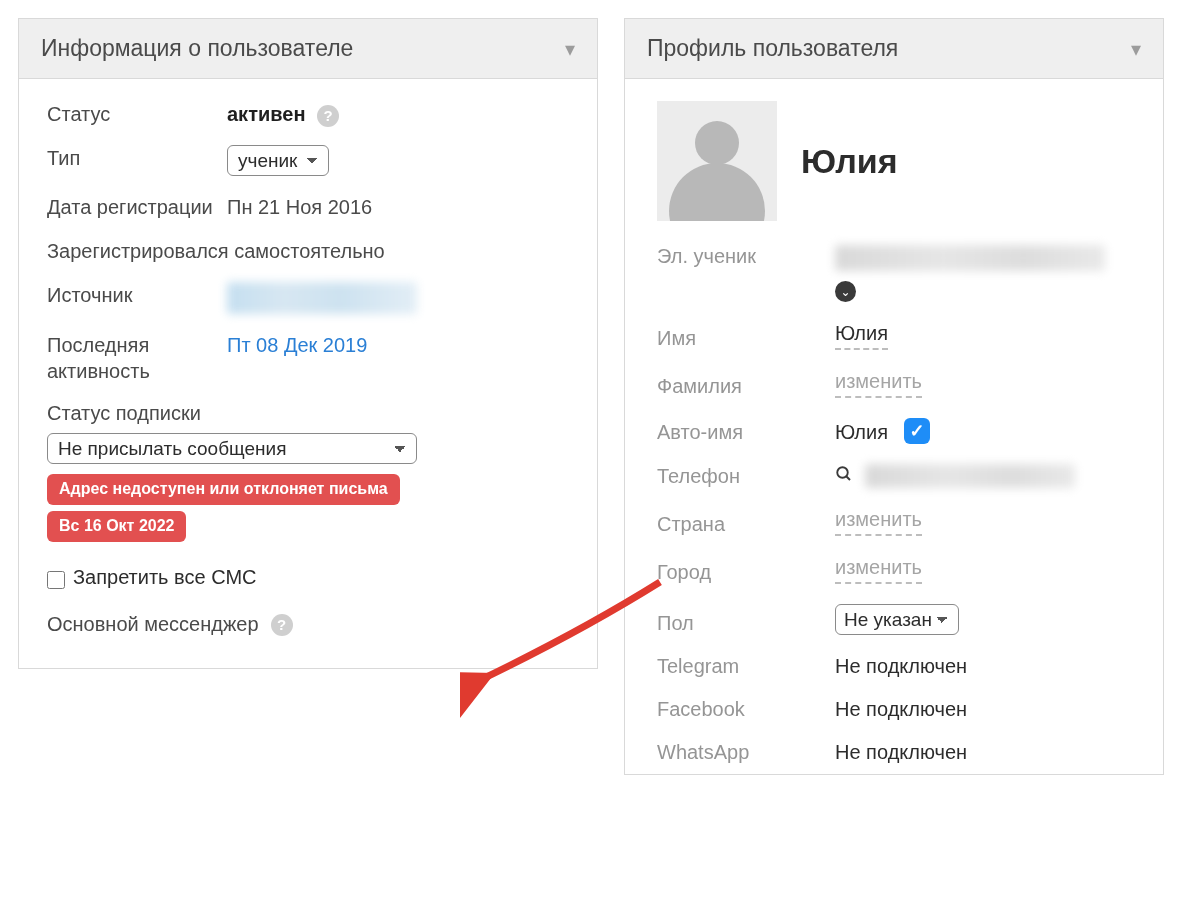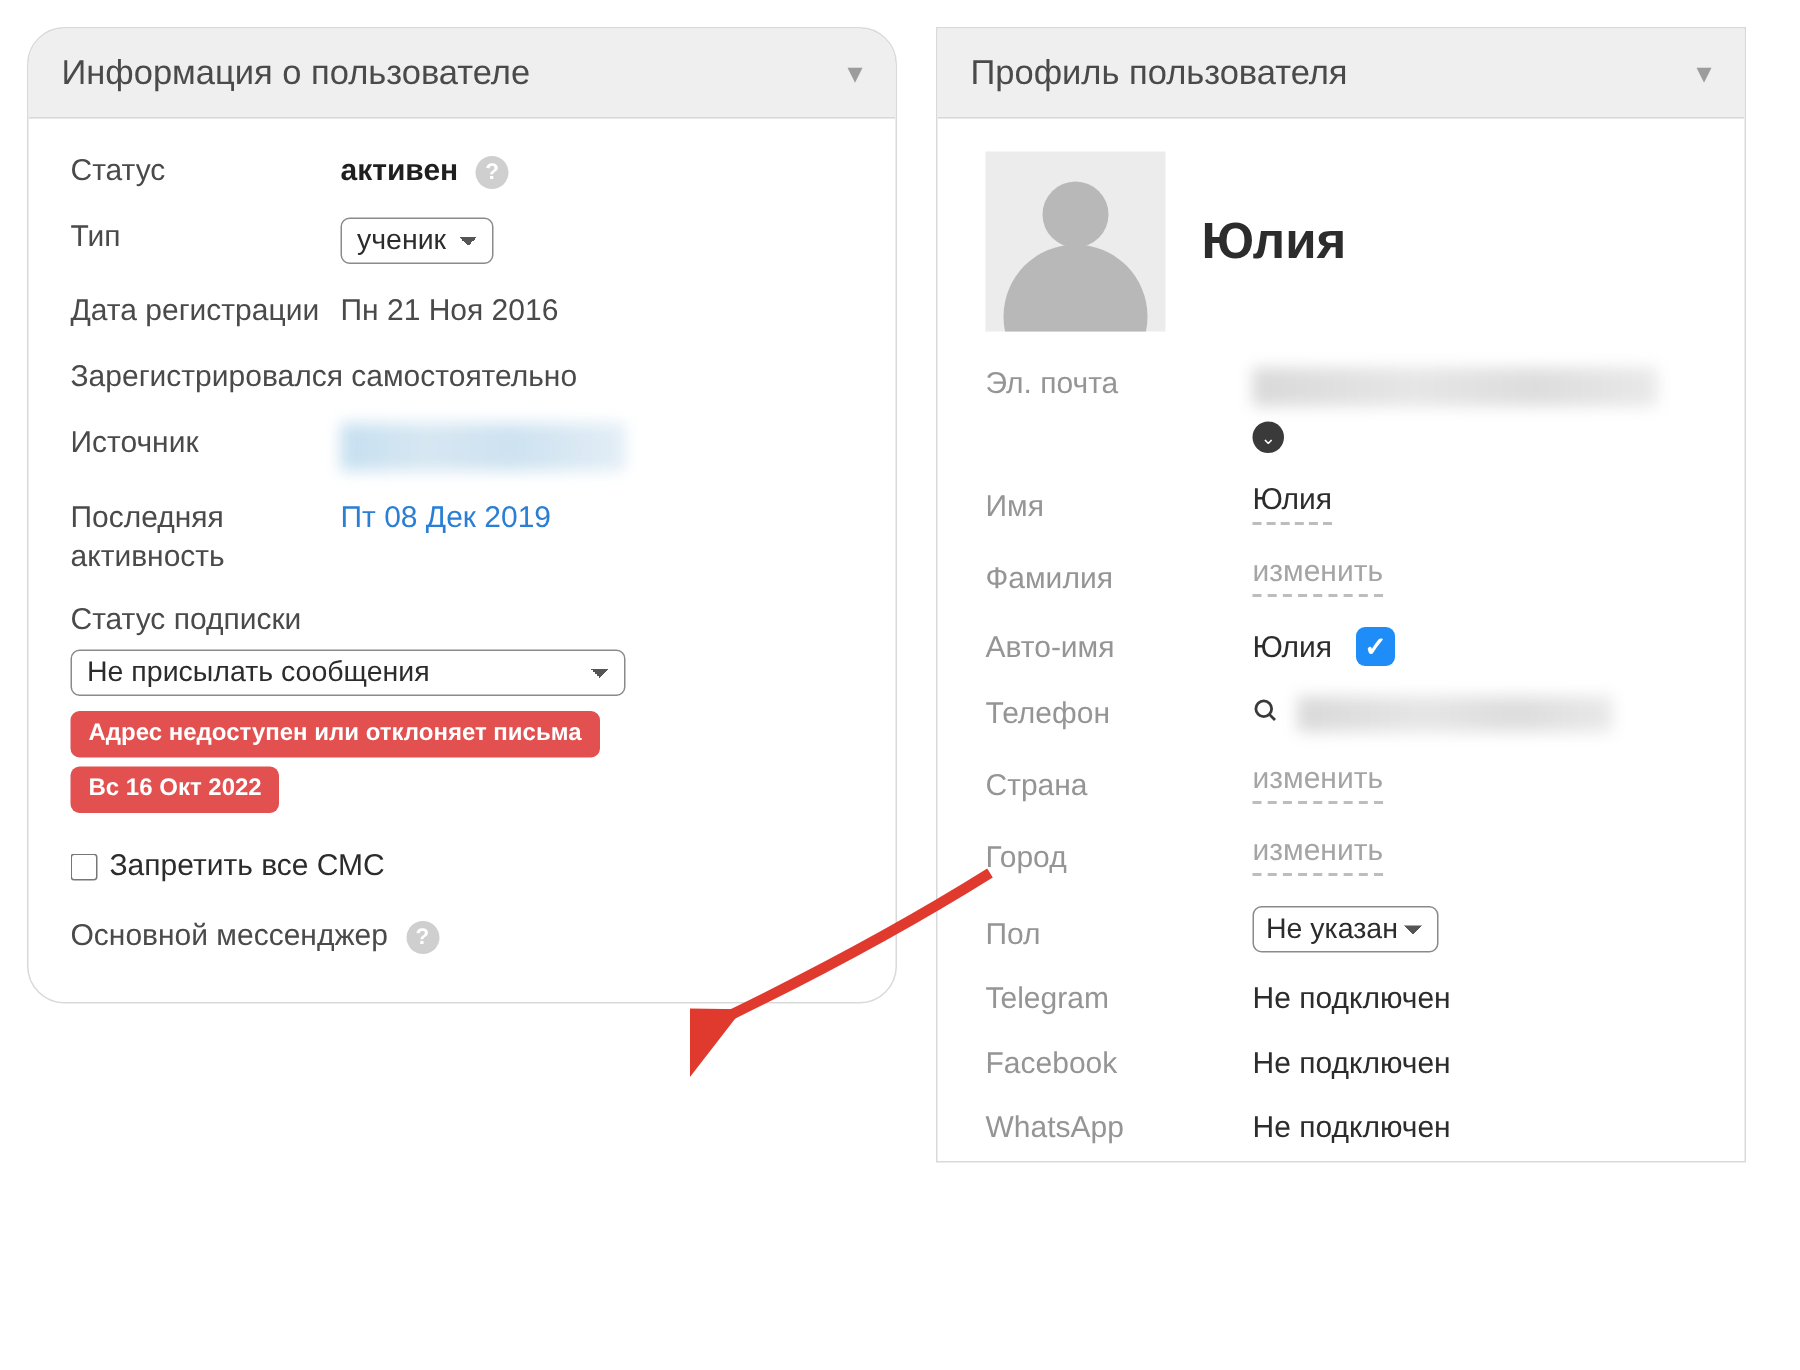--- a/index.html
+++ b/index.html
@@ -13,21 +13,21 @@
   .wrap {
     display: flex;
     gap: 26px;
     align-items: flex-start;
   }
   .panel {
     border: 1px solid #d9d9d9;
     background: #fff;
     overflow: hidden;
   }
-  .panel.left { width: 580px; border-radius: 25px; }
+  .panel.left { width: 580px; }
   .panel.right { width: 540px; }
   .panel-header {
     background: #efefef;
     border-bottom: 1px solid #d9d9d9;
     padding: 16px 22px;
     display: flex;
     justify-content: space-between;
     align-items: center;
   }
   .panel-title {
@@ -105,21 +105,21 @@
     background: #e25050;
     color: #fff;
     font-size: 16px;
     font-weight: 600;
     padding: 6px 12px 7px 12px;
     border-radius: 6px;
     margin-bottom: 6px;
   }
   .chk-row {
     display: flex;
-    align-items: center;
+    align-items: flex-end;
     gap: 8px;
     margin: 18px 0 24px 0;
   }
   input[type=checkbox] {
     width: 18px; height: 18px;
   }
   .profile-top {
     display: flex;
     gap: 24px;
     align-items: center;
@@ -287,21 +287,21 @@
       <span class="chevron-down">▾</span>
     </div>
     <div class="panel-body">
 
       <div class="profile-top">
         <div class="avatar"></div>
         <div class="profile-name">Юлия</div>
       </div>
 
       <div class="rrow" style="align-items:flex-start">
-        <div class="rlabel">Эл. почта</div>
+        <div class="rlabel">Эл. ученик</div>
         <div style="display:flex;flex-direction:column;gap:4px;">
           <div class="blur-box gray" style="width:270px;height:26px"></div>
           <span class="down-circle">⌄</span>
         </div>
       </div>
 
       <div class="rrow">
         <div class="rlabel">Имя</div>
         <span class="rval input-like">Юлия</span>
       </div>

